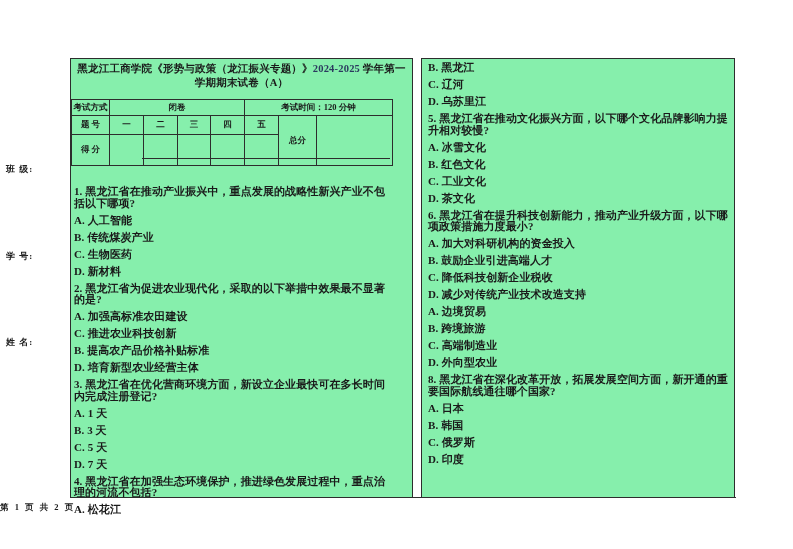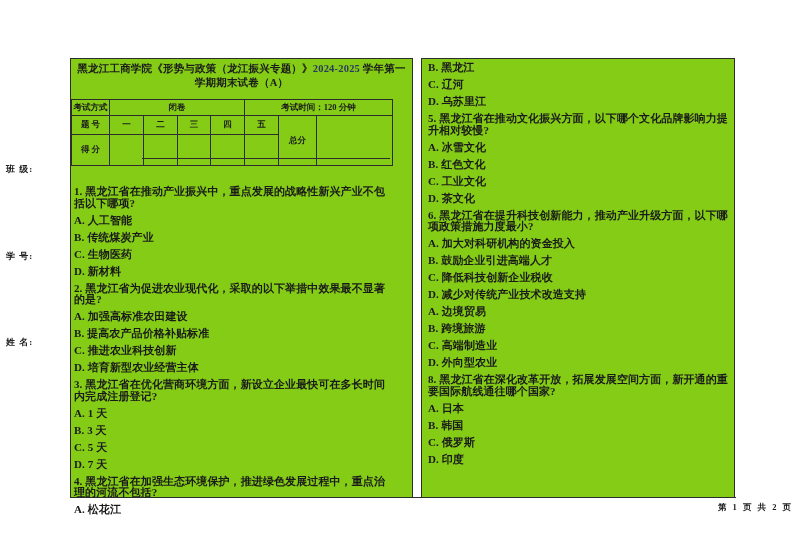--- a/index.html
+++ b/index.html
@@ -21,21 +21,21 @@
   #dots-3{top:281px;height:52px;}
   #dots-4{top:358px;height:189px;}
   .m-label{
     position:absolute;left:6px;width:48px;font-size:9px;font-weight:bold;
     letter-spacing:1px;color:#222;white-space:nowrap;
   }
   #label-class{top:163px;}
   #label-id{top:250px;}
   #label-name{top:336px;}
   
-  .box{position:absolute;border:1px solid #2d2d2d;border-bottom:none;background:#84cc16;box-sizing:border-box;}
+  .box{position:absolute;border:1px solid #2d2d2d;border-bottom:none;background:#86efac;box-sizing:border-box;}
   #left-box{left:70px;top:58px;width:343px;height:439px;}
   #right-box{left:421px;top:58px;width:314px;height:439px;}
   #bottom-line{position:absolute;left:70px;top:497px;width:666px;height:0;border-top:1px solid #2d2d2d;}
   
   .title{margin:3px 6px 0;text-align:center;font-size:10.5px;font-weight:bold;line-height:14px;letter-spacing:0.2px;}
   .title .year{color:#2b3a5f;}
   
   table.header-table{
     border-collapse:collapse;table-layout:fixed;width:321px;margin-top:9px;
     font-size:8.5px;font-weight:bold;
@@ -47,21 +47,21 @@
   td.time-cell{text-align:left;padding-left:5px;}
   .stray-line{position:absolute;left:71px;top:99px;width:248px;height:0;border-top:1px solid #2d2d2d;}
   
   .qa{font-weight:bold;}
   #qa-left{margin:20px 18px 0 3px;}
   #qa-right{margin:3px 4px 0 6px;}
   .sec-heading{font-size:9px;line-height:11.5px;margin-bottom:6px;letter-spacing:0.1px;}
   .line{font-size:11px;line-height:11.5px;margin-bottom:5.5px;letter-spacing:0.1px;}
   
   #footer{
-    position:absolute;top:502px;left:0;width:793px;text-align:right;
+    position:absolute;top:502px;left:0;width:793px;text-align:left;
     font-size:8.5px;font-weight:bold;letter-spacing:2px;
   }
 </style>
 </head>
 <body>
 
 <div class="dots" id="dots-1"></div>
 <div class="m-label" id="label-class">班 级:</div>
 <div class="dots" id="dots-2"></div>
 <div class="m-label" id="label-id">学 号:</div>
@@ -114,22 +114,22 @@
 
   <div class="qa" id="qa-left">
     <div id="qa-left-lines">
         <div class="line">1. 黑龙江省在推动产业振兴中，重点发展的战略性新兴产业不包括以下哪项?</div>
         <div class="line">A. 人工智能</div>
         <div class="line">B. 传统煤炭产业</div>
         <div class="line">C. 生物医药</div>
         <div class="line">D. 新材料</div>
         <div class="line">2. 黑龙江省为促进农业现代化，采取的以下举措中效果最不显著的是?</div>
         <div class="line">A. 加强高标准农田建设</div>
+        <div class="line">C. 推进农业科技创新</div>
         <div class="line">B. 提高农产品价格补贴标准</div>
-        <div class="line">C. 推进农业科技创新</div>
         <div class="line">D. 培育新型农业经营主体</div>
         <div class="line">3. 黑龙江省在优化营商环境方面，新设立企业最快可在多长时间内完成注册登记?</div>
         <div class="line">A. 1 天</div>
         <div class="line">B. 3 天</div>
         <div class="line">C. 5 天</div>
         <div class="line">D. 7 天</div>
         <div class="line">4. 黑龙江省在加强生态环境保护，推进绿色发展过程中，重点治理的河流不包括?</div>
         <div class="line">A. 松花江</div>
       </div>
   </div>

